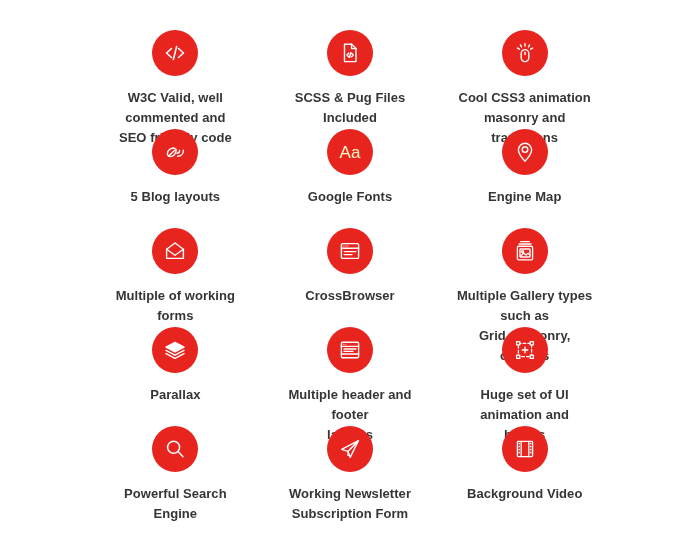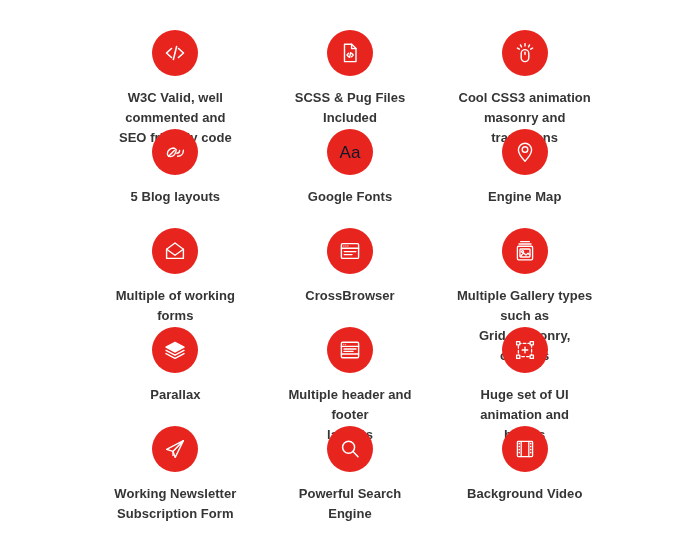--- a/index.html
+++ b/index.html
@@ -40,21 +40,21 @@
     align-items: center;
     justify-content: center;
     flex: 0 0 auto;
   }
   .feature-icon-circle svg {
     display: block;
     width: 26px;
     height: 26px;
   }
   .feature-icon-circle .glyph-text {
-    color: #0f172a;
+    color: #fef9c3;
     font-family: "Liberation Sans", sans-serif;
     font-size: 17px;
     font-weight: 400;
     letter-spacing: 0px;
     line-height: 1;
   }
   .feature-label {
     margin-top: 12px;
     font-size: 13px;
     font-weight: bold;
@@ -242,41 +242,41 @@
         </svg>
       </span>
     </div>
     <div class="feature-label">Huge set of UI animation and
 blocks</div>
   </div>
 
   <div class="feature-item">
     <div class="feature-icon-circle">
       <span>
+        <svg viewBox="0 0 26 26" fill="none" stroke="#ffffff" stroke-width="1.5" stroke-linecap="round" stroke-linejoin="round">
+          <circle cx="11.6" cy="11.2" r="6"></circle>
+          <line x1="16" y1="15.6" x2="21" y2="20.8"></line>
+        </svg>
+      </span>
+    </div>
+    <div class="feature-label">Powerful Search Engine</div>
+  </div>
+
+  <div class="feature-item">
+    <div class="feature-icon-circle">
+      <span>
         <svg viewBox="0 0 26 26" fill="none" stroke="#ffffff" stroke-width="1.35" stroke-linecap="round" stroke-linejoin="round">
           <path d="M21.4 4.6 L4.6 13.4 L11 15.4 L21.4 4.6 Z"></path>
           <path d="M21.4 4.6 L11 15.4 L13.2 21.4 L21.4 4.6 Z"></path>
           <line x1="11" y1="15.4" x2="11" y2="19.4"></line>
         </svg>
       </span>
     </div>
     <div class="feature-label">Working Newsletter
 Subscription Form</div>
-  </div>
-
-  <div class="feature-item">
-    <div class="feature-icon-circle">
-      <span>
-        <svg viewBox="0 0 26 26" fill="none" stroke="#ffffff" stroke-width="1.5" stroke-linecap="round" stroke-linejoin="round">
-          <circle cx="11.6" cy="11.2" r="6"></circle>
-          <line x1="16" y1="15.6" x2="21" y2="20.8"></line>
-        </svg>
-      </span>
-    </div>
-    <div class="feature-label">Powerful Search Engine</div>
   </div>
 
   <div class="feature-item">
     <div class="feature-icon-circle">
       <span>
         <svg viewBox="0 0 26 26" fill="none" stroke="#ffffff" stroke-width="1.3" stroke-linecap="round" stroke-linejoin="round">
           <rect x="5.4" y="5.4" width="15.2" height="15.2" rx="0.8"></rect>
           <line x1="9.2" y1="5.4" x2="9.2" y2="20.6"></line>
           <line x1="16.8" y1="5.4" x2="16.8" y2="20.6"></line>
           <rect x="6.5" y="6.8" width="1.6" height="1.5" fill="#ffffff" stroke="none"></rect>

